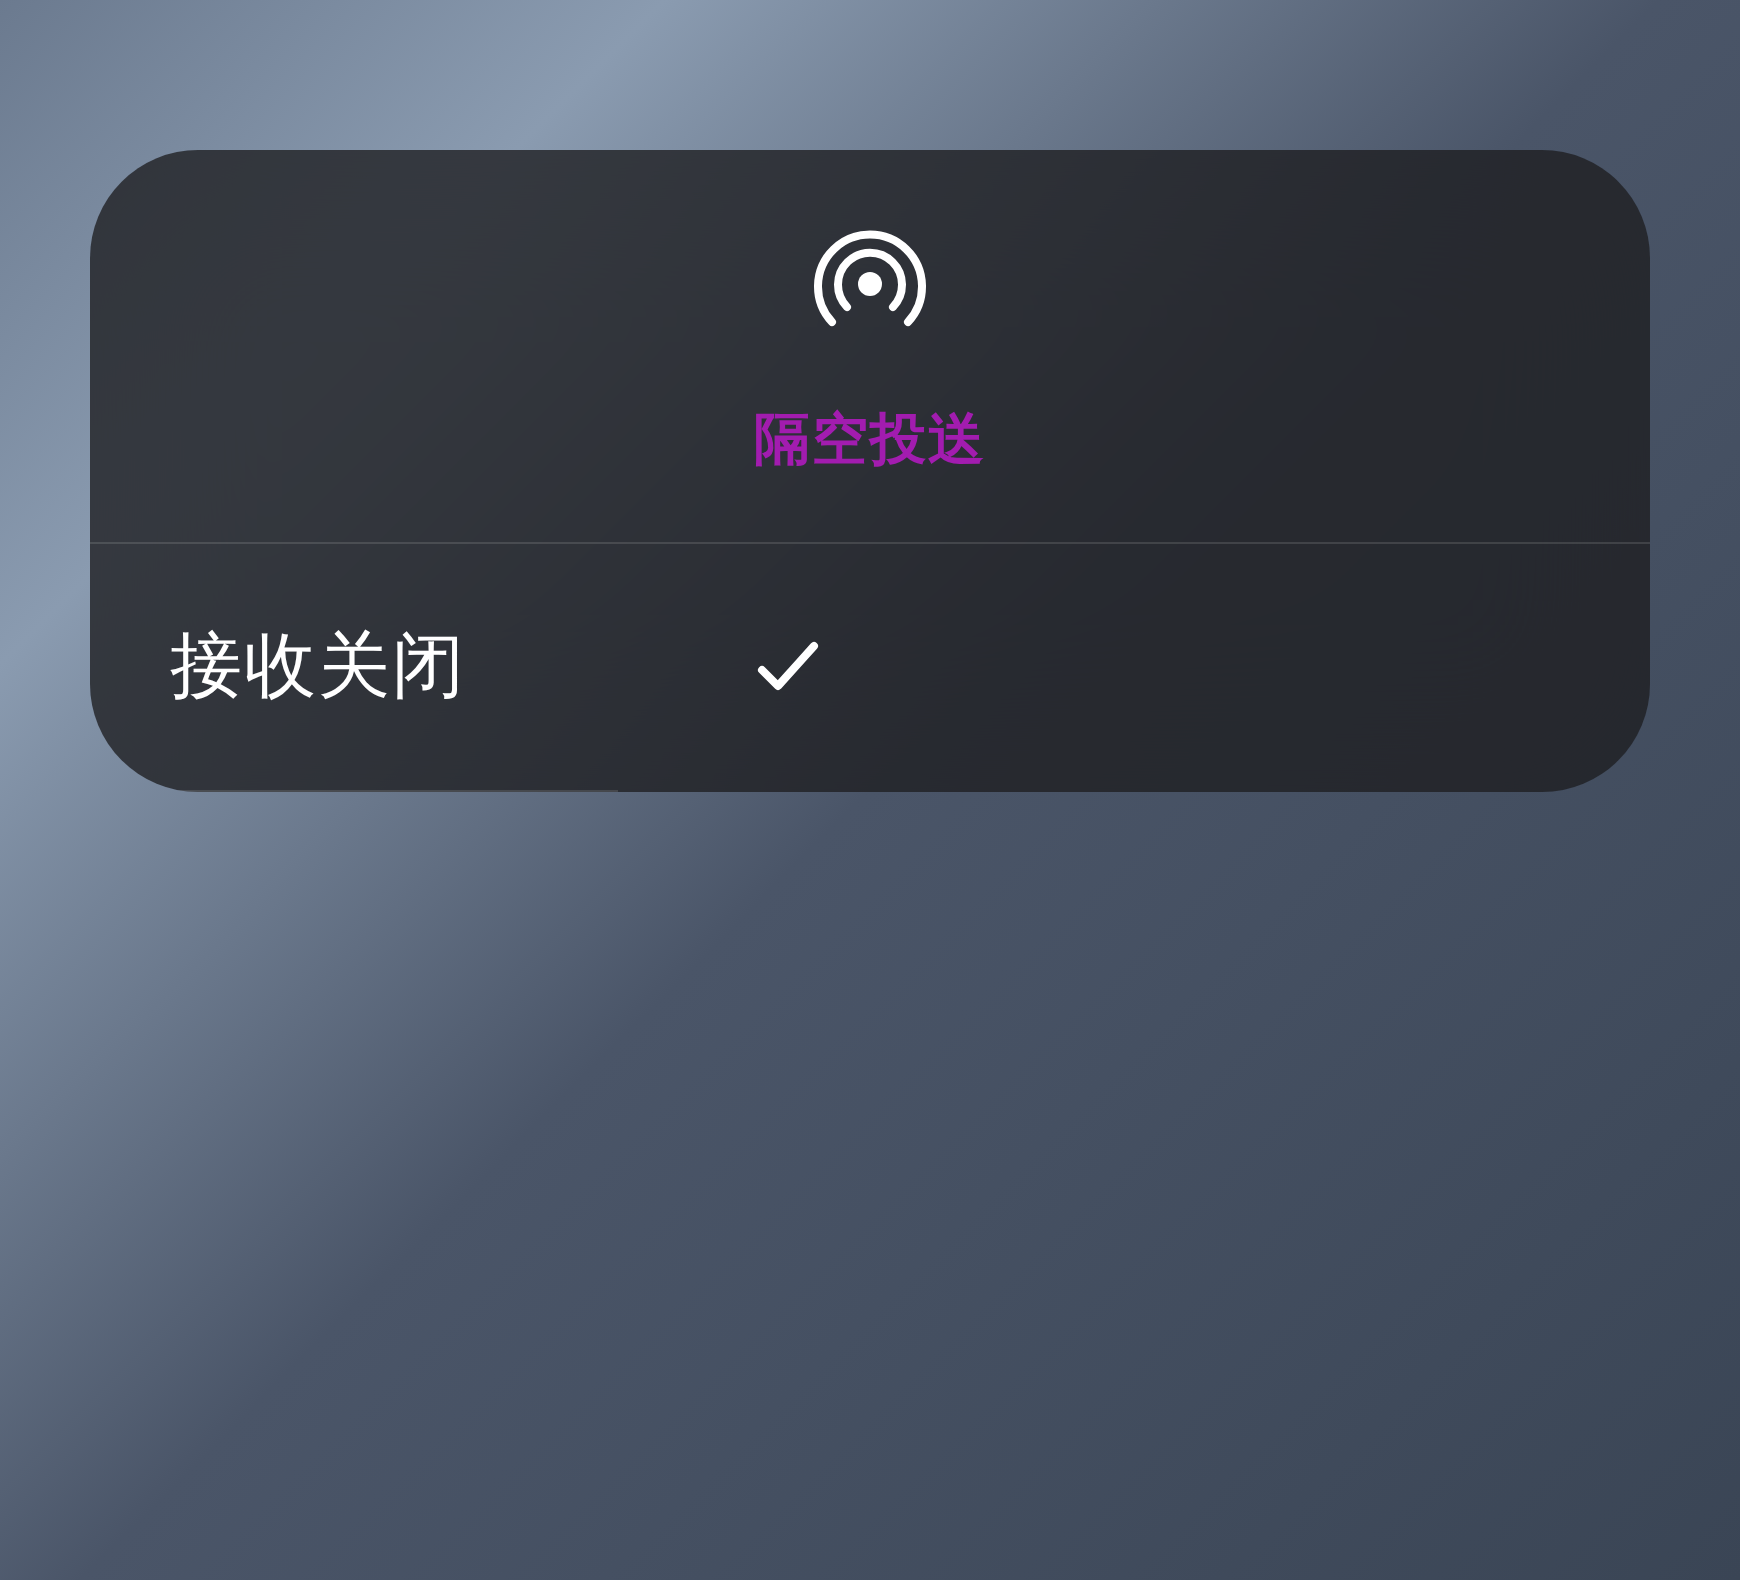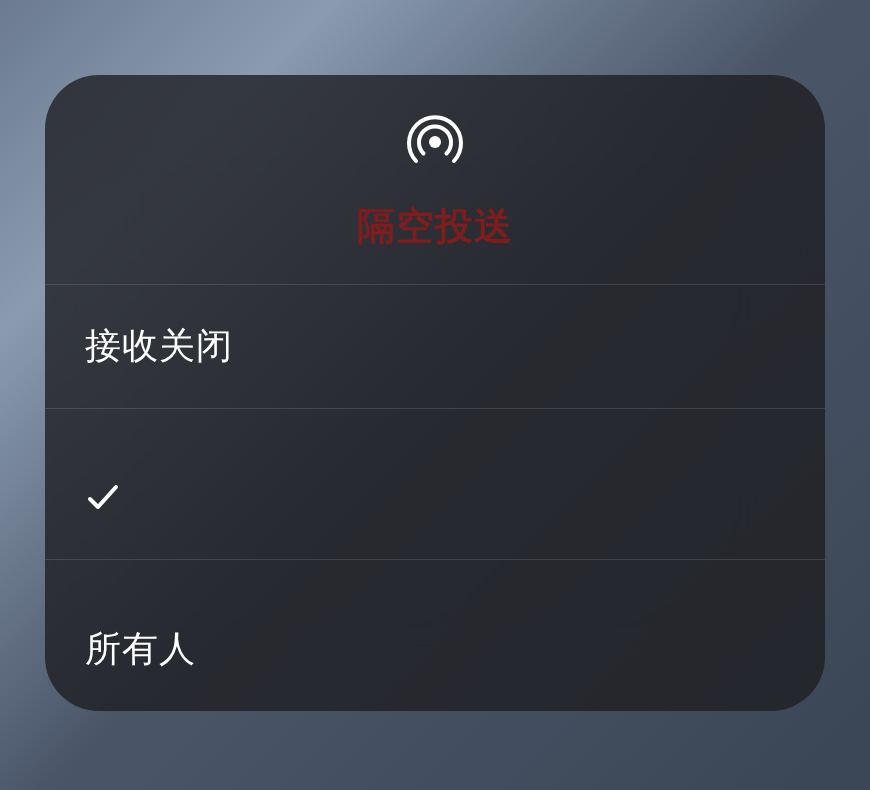--- a/index.html
+++ b/index.html
@@ -36,29 +36,29 @@
       border-bottom: 1px solid rgba(255, 255, 255, 0.12);
     }
     
     .airdrop-icon {
       width: 62px;
       height: 62px;
       margin-bottom: 28px;
     }
     
     .title {
-      color: #7f1d1d;
-      font-size: 38px;
+      color: #a21caf;
+      font-size: 28px;
       font-weight: 600;
       letter-spacing: 1px;
     }
     
     .options {
       display: flex;
-      flex-direction: column;
+      flex-direction: row;
       gap: 27px;
     }
     
     .option {
       display: flex;
       align-items: center;
       justify-content: space-between;
       padding: 0 40px;
       height: 124px;
       border-bottom: 1px solid rgba(255, 255, 255, 0.12);
@@ -119,22 +119,14 @@
     </div>
 
     <div class="option">
       <span class="checkmark">
         <svg viewBox="0 0 34 34" fill="none" xmlns="http://www.w3.org/2000/svg">
           <path d="M 4 18 L 12 26 L 30 6" stroke="#ffffff" stroke-width="4" stroke-linecap="round" stroke-linejoin="round"></path>
         </svg>
       </span>
     </div>
 
-    <div class="option">
-      <span class="option-label">所有人</span>
-      <span class="checkmark hidden">
-        <svg viewBox="0 0 34 34" fill="none" xmlns="http://www.w3.org/2000/svg">
-          <path d="M 4 18 L 12 26 L 30 6" stroke="#ffffff" stroke-width="4" stroke-linecap="round" stroke-linejoin="round"></path>
-        </svg>
-      </span>
-    </div>
   </div>
 </div>
 
 </body></html>

